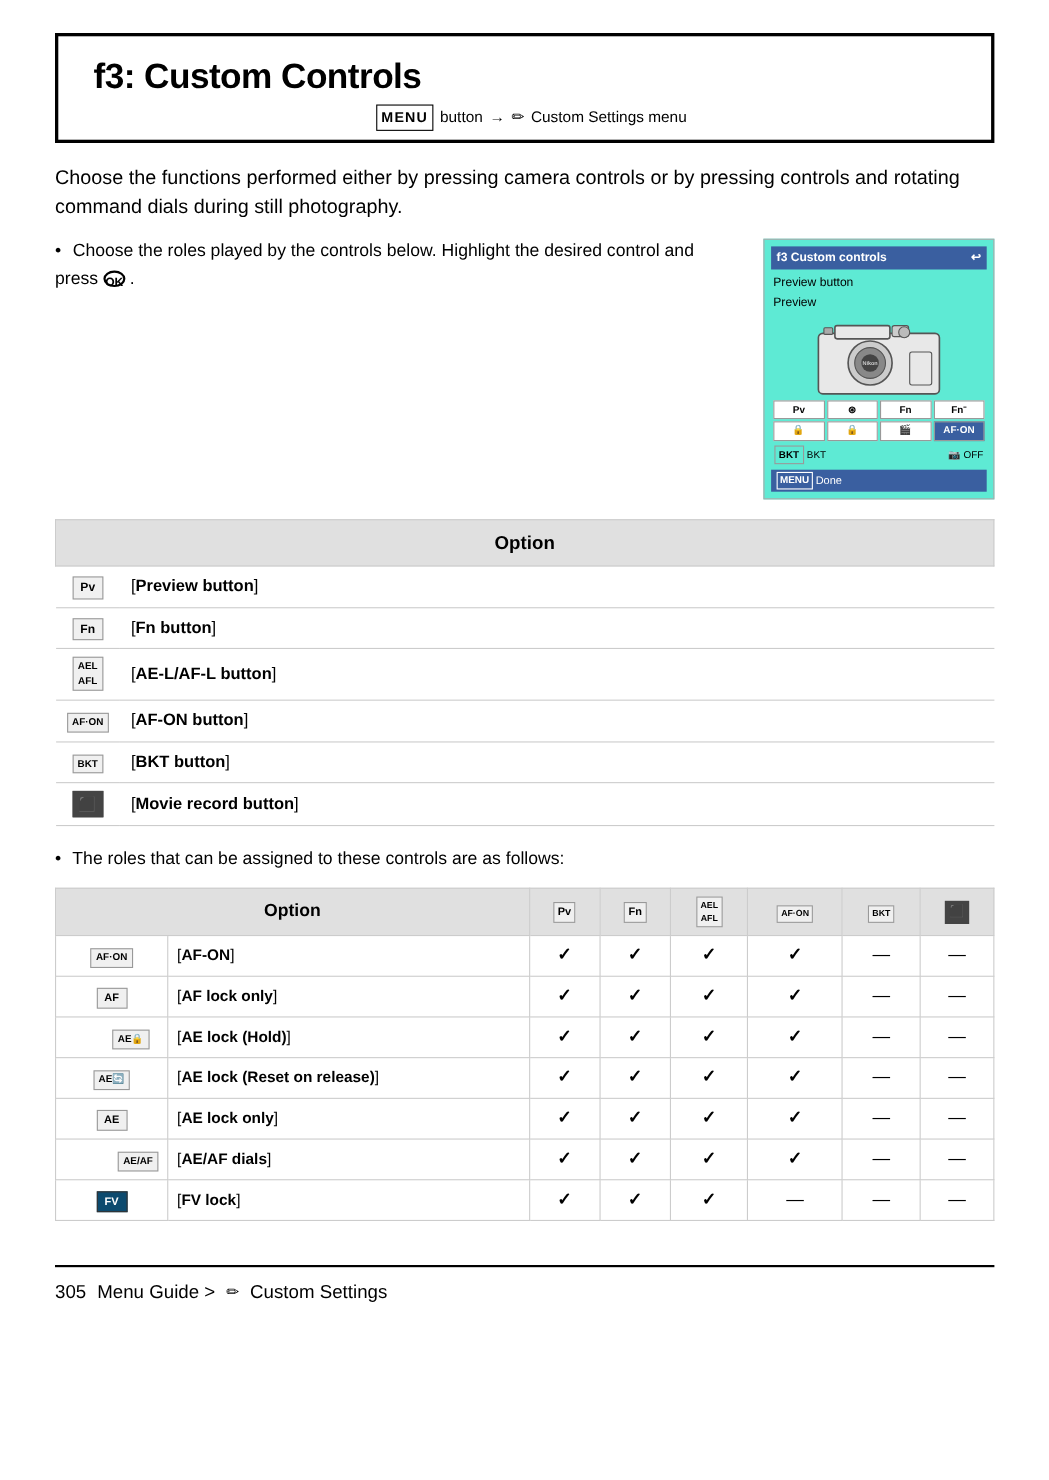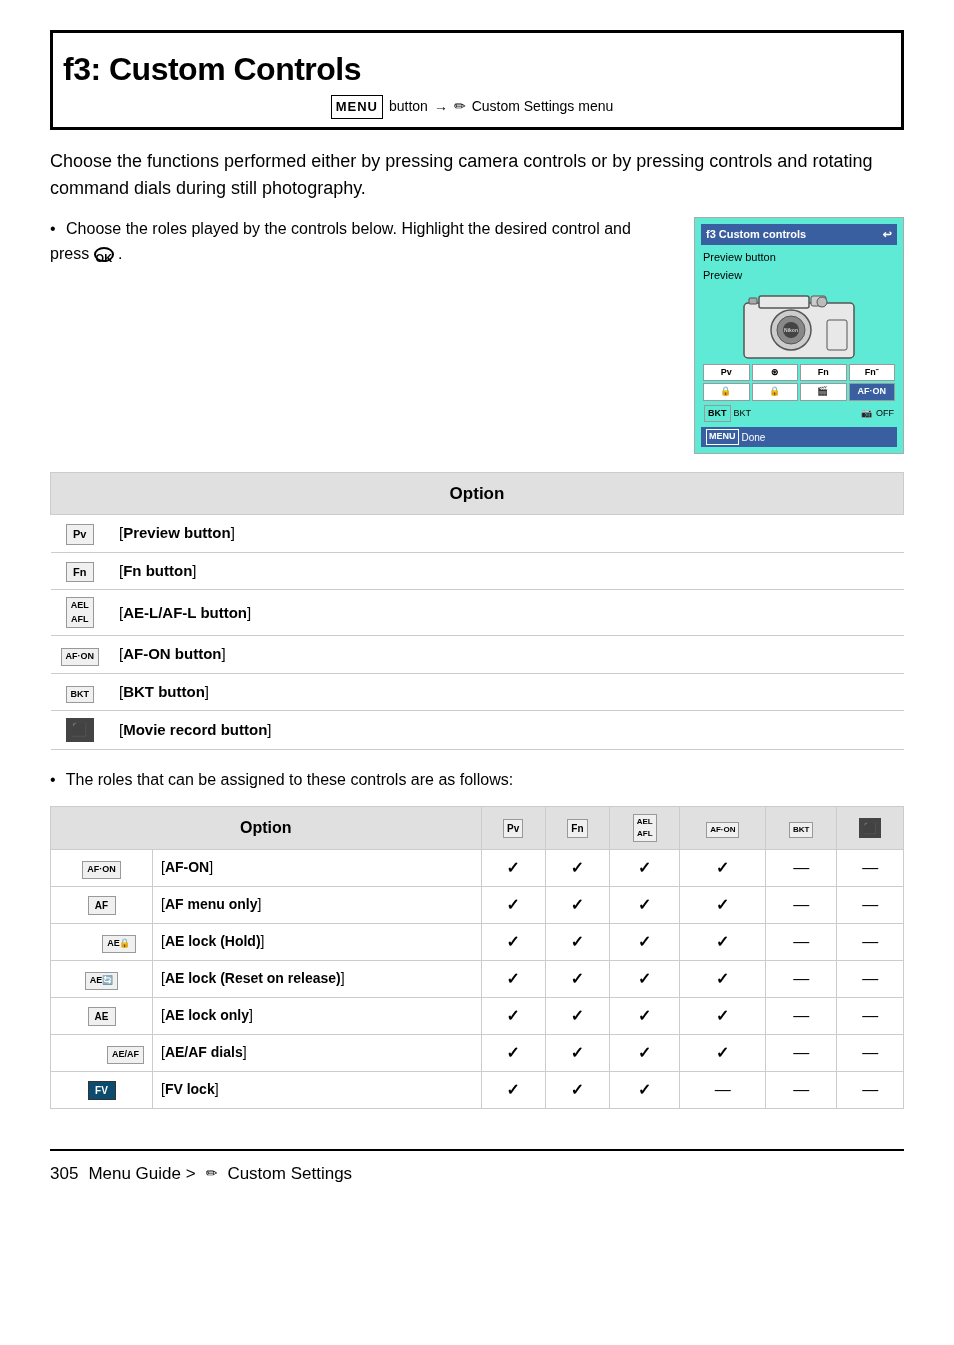--- a/index.html
+++ b/index.html
@@ -8,21 +8,21 @@
       background: #fff;
       color: #000;
       width: 954px;
       min-height: 1345px;
       padding: 30px 50px 40px 50px;
       font-size: 16px;
       line-height: 1.5;
     }
     .page-title-box {
       border: 3px solid #000;
-      padding: 12px 20px 8px 10px;
+      padding: 12px 20px 8px 32px;
       margin-bottom: 10px;
     }
     .page-title {
       font-size: 32px;
       font-weight: 900;
       letter-spacing: -0.5px;
     }
     .menu-path {
       text-align: center;
       font-size: 14px;
@@ -380,21 +380,21 @@
       <td class="label-col">[<strong>AF-ON</strong>]</td>
       <td><span class="check-mark">✓</span></td>
       <td><span class="check-mark">✓</span></td>
       <td><span class="check-mark">✓</span></td>
       <td><span class="check-mark">✓</span></td>
       <td><span class="dash-mark">—</span></td>
       <td><span class="dash-mark">—</span></td>
     </tr>
     <tr>
       <td class="left-icon"><span class="icon-badge" style="font-size:10px;">AF</span></td>
-      <td class="label-col">[<strong>AF menu only</strong>]</td>
+      <td class="label-col">[<strong>AF lock only</strong>]</td>
       <td><span class="check-mark">✓</span></td>
       <td><span class="check-mark">✓</span></td>
       <td><span class="check-mark">✓</span></td>
       <td><span class="check-mark">✓</span></td>
       <td><span class="dash-mark">—</span></td>
       <td><span class="dash-mark">—</span></td>
     </tr>
     <tr>
       <td class="left-icon"><span class="icon-badge" style="font-size:9px;margin-left:35px;">AE🔒</span></td>
       <td class="label-col">[<strong>AE lock (Hold)</strong>]</td>

